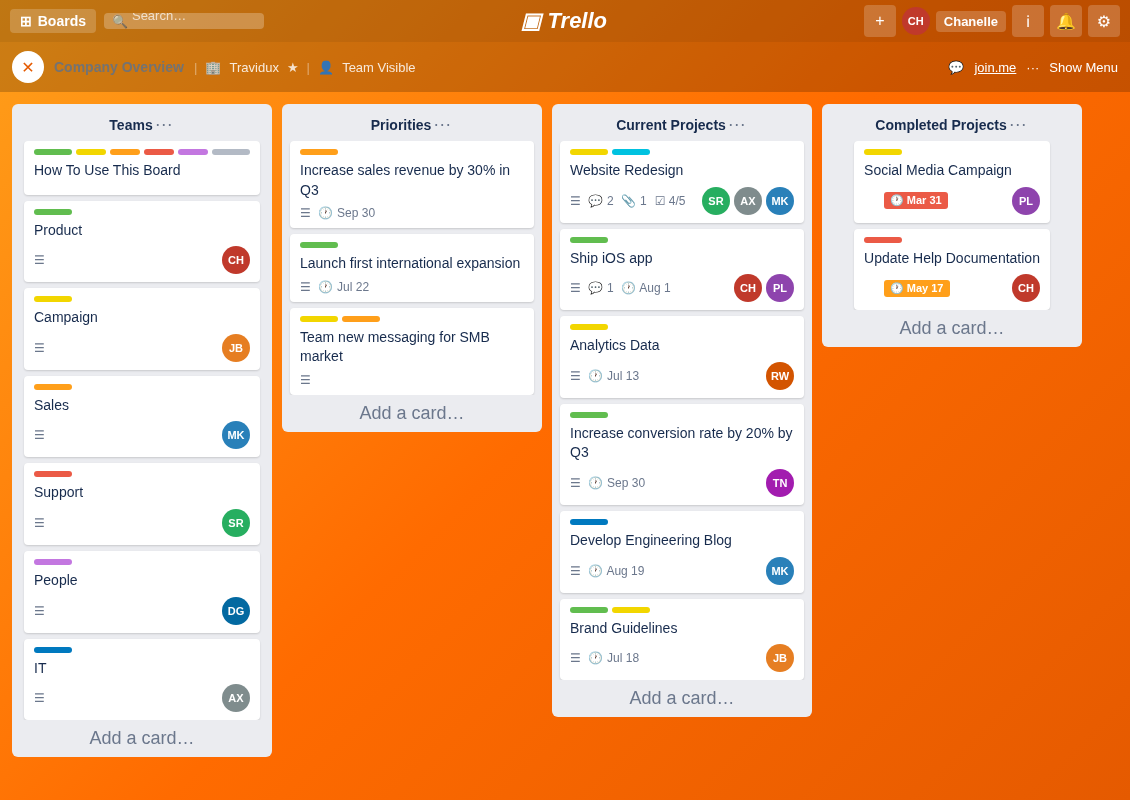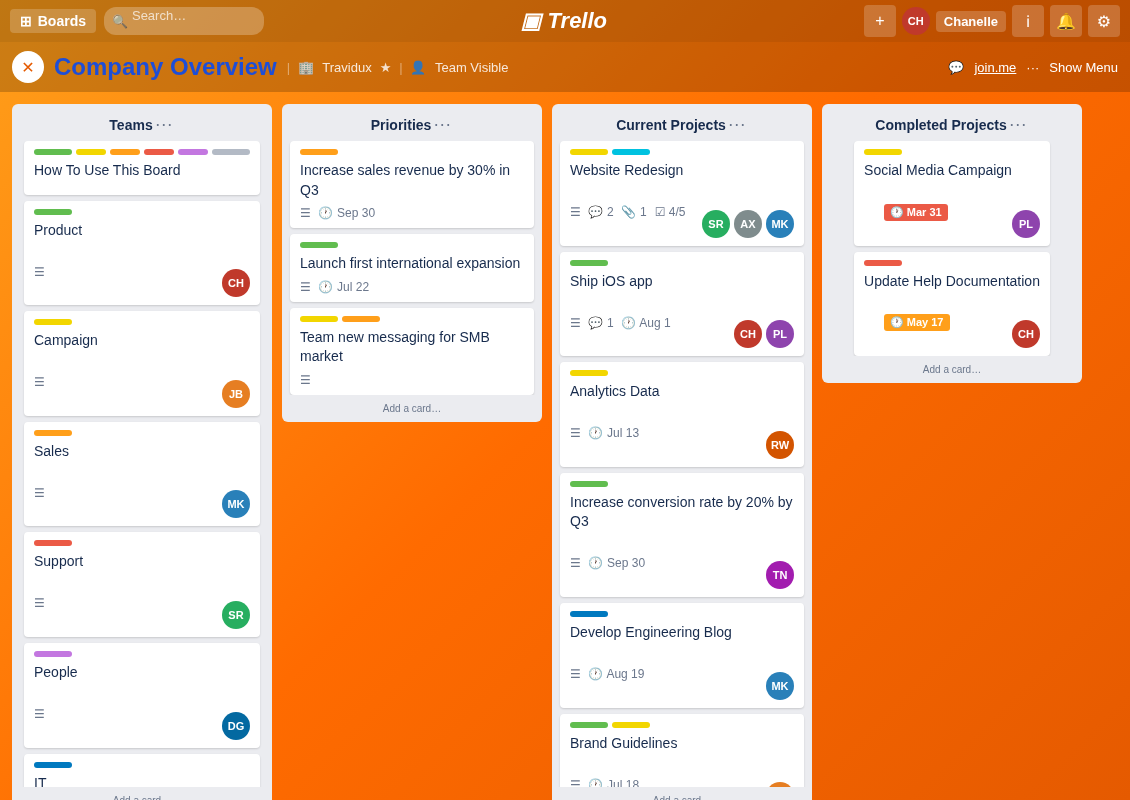--- a/index.html
+++ b/index.html
@@ -44,22 +44,22 @@
     .search-wrap .s-icon {
       position: absolute;
       left: 8px;
       color: rgba(255,255,255,0.7);
       font-size: 13px;
       z-index:1;
     }
     .search-wrap input {
       background: rgba(255,255,255,0.25);
       border: none;
-      border-radius: 12px;
-      height: 28px;
+      border-radius: 4px;
+      height: 16px;
       width: 160px;
       padding: 0 8px 12px 28px;
       color: white;
       font-size: 13px;
     }
     .search-wrap input::placeholder { color: rgba(255,255,255,0.7); }
     .trello-logo {
       flex: 1;
       text-align: center;
       display: flex;
@@ -123,22 +123,22 @@
     }
     .board-icon {
       background: white;
       border-radius: 50%;
       width: 32px; height: 32px;
       display: flex; align-items: center; justify-content: center;
       font-size: 16px; color: #e55a00;
       flex-shrink: 0;
     }
     .board-title {
-      color: #1d4ed8;
-      font-size: 24px;
+      color: #737373;
+      font-size: 14px;
       font-weight: 700;
     }
     .board-meta {
       display: flex; align-items: center; gap: 8px;
       color: rgba(255,255,255,0.85);
       font-size: 13px;
     }
     .board-meta span { display: flex; align-items: center; gap: 4px; }
     .divider { color: rgba(255,255,255,0.4); }
     .board-right {
@@ -193,21 +193,21 @@
       overflow-y: auto;
       padding: 0 8px;
       display: flex;
       flex-direction: column;
       gap: 6px;
       flex: 1;
     }
     .list-footer {
       padding: 8px 12px;
       color: #6b778c;
-      font-size: 10px;
+      font-size: 18px;
       cursor: pointer;
     }
 
     
     .card {
       background: white;
       border-radius: 4px;
       padding: 8px 10px;
       box-shadow: 0 1px 2px rgba(0,0,0,0.15);
       cursor: pointer;
@@ -239,21 +239,21 @@
       display: flex; align-items: center; gap: 3px;
     }
     .card-bottom {
       display: flex;
       align-items: center;
       justify-content: space-between;
       margin-top: 4px;
       padding-left: 20px;
     }
     .card-avatars {
-      display: flex; gap: 4px; margin-left: auto; margin-top: 23px;
+      display: flex; gap: 4px; margin-left: auto;
     }
     .avatar {
       width: 28px; height: 28px;
       border-radius: 50%;
       display: flex; align-items: center; justify-content: center;
       font-size: 11px; font-weight: 700; color: white;
       overflow: hidden;
       flex-shrink: 0;
     }
 

